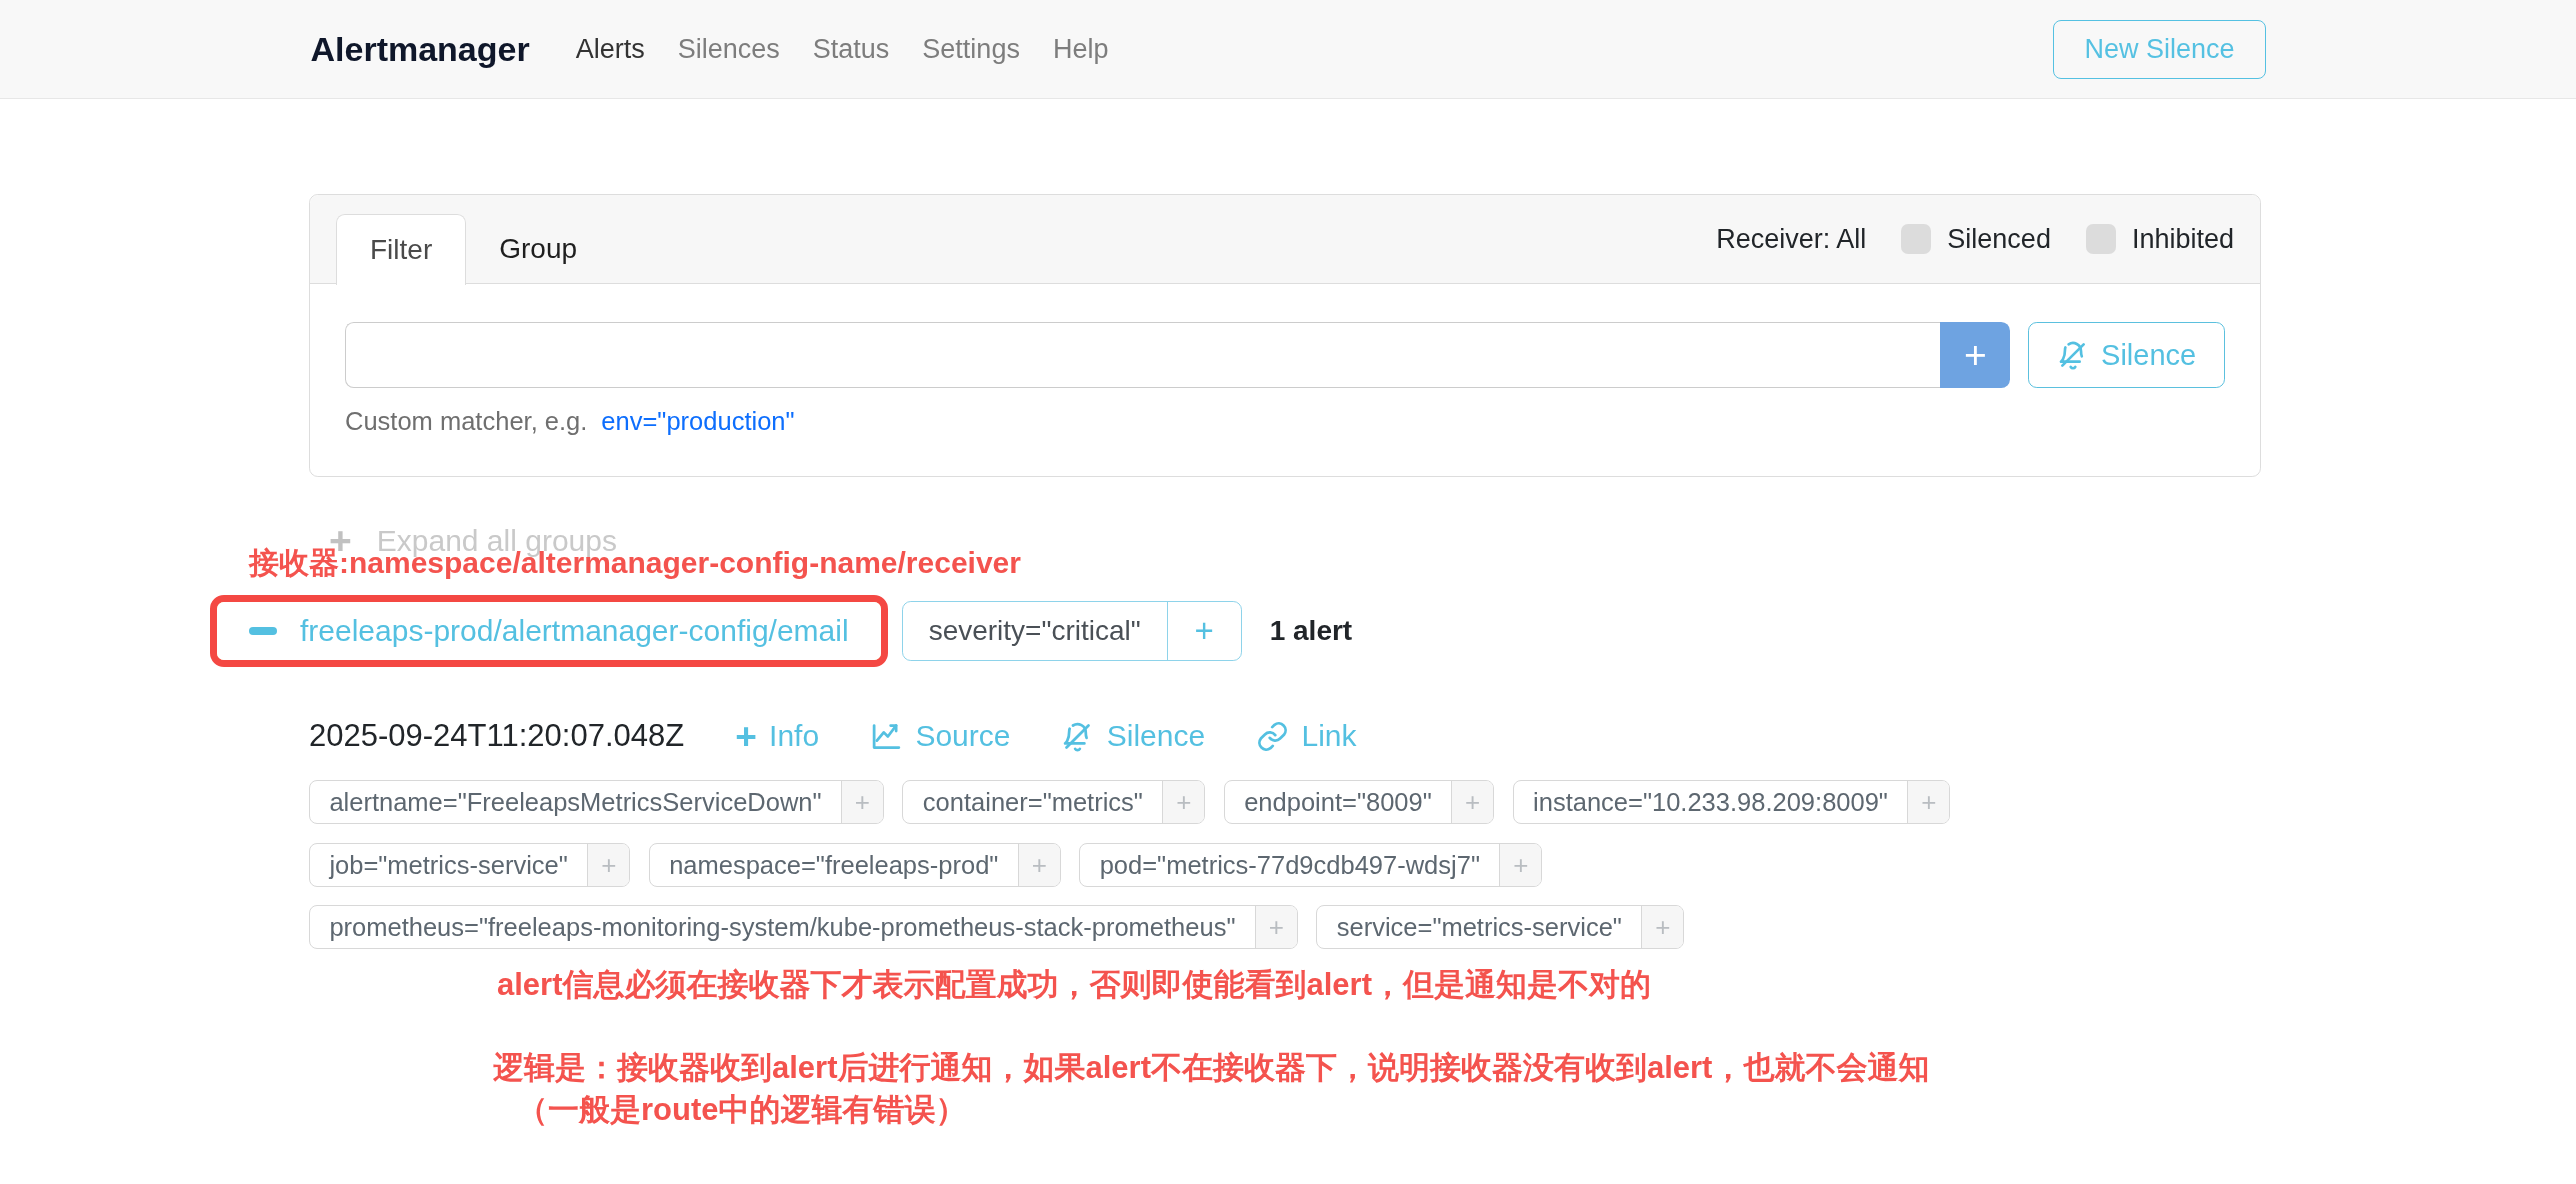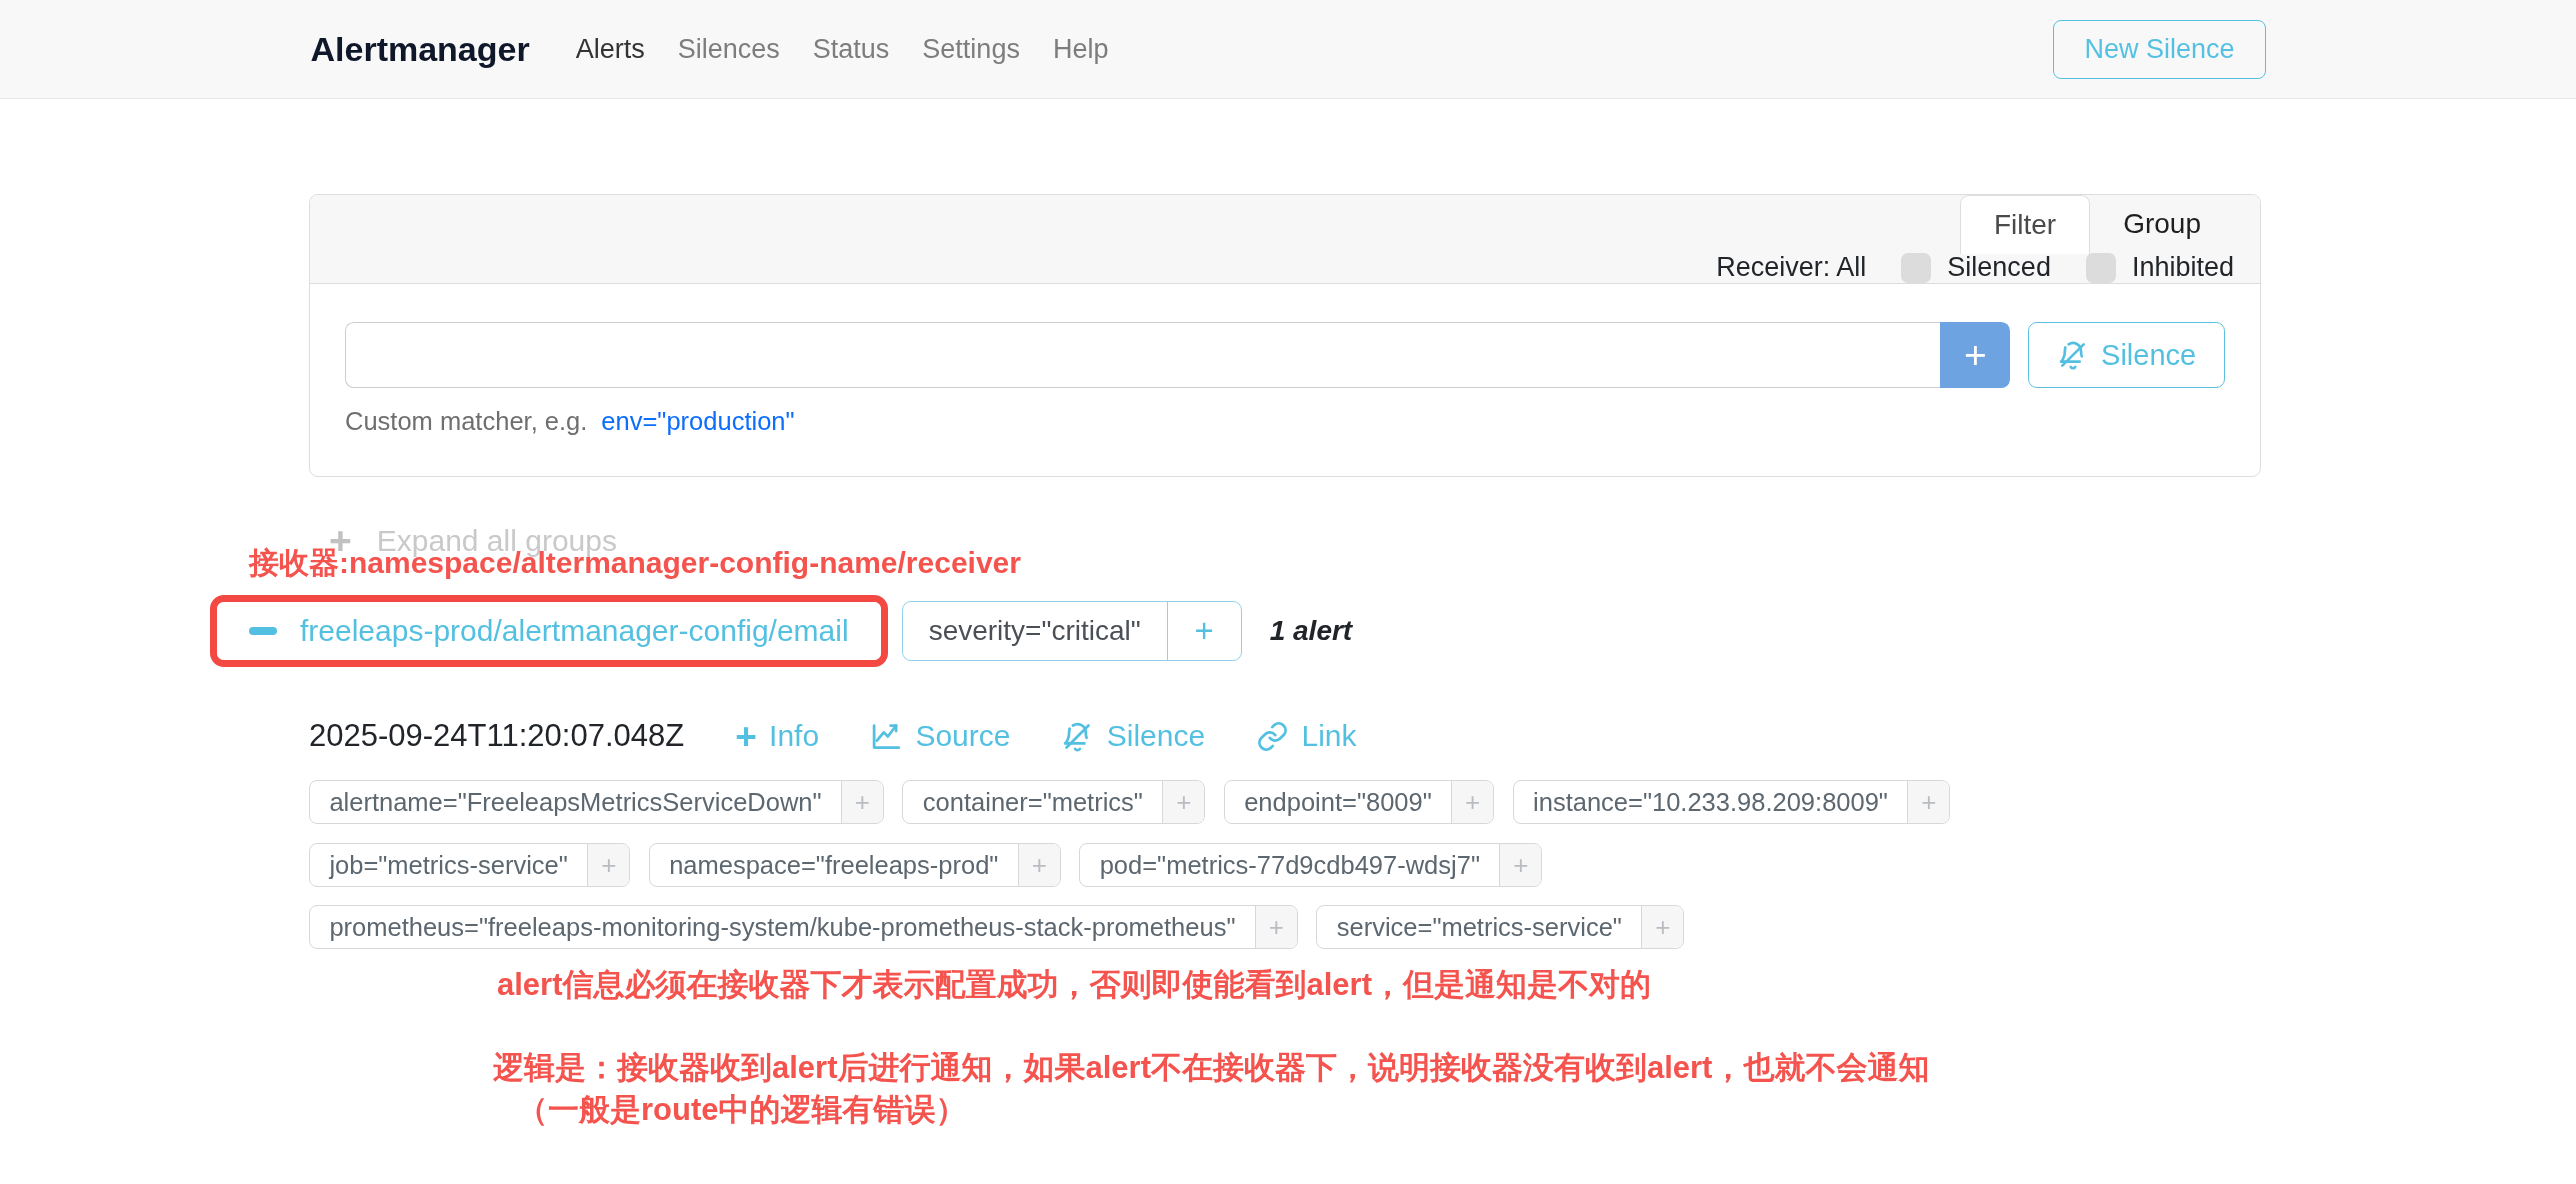--- a/index.html
+++ b/index.html
@@ -19,21 +19,21 @@
   .nav-link.active { color:#333333; }
   .nav-spacer { flex:1; }
   .btn-new-silence { font-size:27px; color:#55c1e2; border:1.8px solid #55c1e2;
     border-radius:8px; background:transparent; padding:0 30px; height:59px;
     display:flex; align-items:center; cursor:pointer; }
 
   
   .card { position:absolute; left:309px; top:194px; width:1952px; height:283px;
     background:#fff; border:1.8px solid #dddddd; border-radius:8.8px; }
   .card-header { height:89px; background:#f7f7f7; border-bottom:1.8px solid #dddddd;
-    border-radius:8.8px 8.8px 0 0; display:flex; align-items:center; padding:0 26px;flex-direction:column; }
+    border-radius:8.8px 8.8px 0 0; display:flex; align-items:center; padding:0 26px; }
   .tabs { display:flex; align-self:flex-end; height:71px; margin-bottom:-1.8px; }
   .tab { font-size:28px; display:flex; align-items:center; padding:0 33px;
     cursor:pointer; color:#1f1f1f; }
   .tab.active { background:#ffffff; border:1.8px solid #dddddd; border-bottom:none;
     border-radius:8.8px 8.8px 0 0; color:#4a4a4a; }
   .header-right { margin-left:auto; display:flex; align-items:center; gap:35px; }
   .receiver-label { font-size:27px; color:#212529; }
   .checkbox-group { display:flex; align-items:center; gap:16px; cursor:pointer; }
   .checkbox { width:30px; height:30px; background:#dcdcdc; border-radius:7px; }
   .checkbox-label { font-size:27px; color:#212529; }
@@ -67,21 +67,21 @@
   .group-btn { display:flex; align-items:center; gap:23px; height:58px;
     padding:0 32px; font-size:30px; color:#54c0e1; background:#ffffff;
     border:none; border-radius:7px; cursor:pointer; }
   .minus-icon { width:28px; height:8px; background:#54c0e1; border-radius:4.4px; }
   .severity-tag { margin-left:14px; display:flex; height:60px;
     border:1.8px solid #8ed3ea; border-radius:8.8px; overflow:hidden; background:#fff; }
   .severity-text { padding:0 26px; font-size:28px; color:#4a5056;
     display:flex; align-items:center; cursor:pointer; }
   .severity-plus { width:74px; border-left:1.8px solid #8ed3ea; color:#54c0e1;
     font-size:33px; display:flex; align-items:center; justify-content:center; cursor:pointer; }
-  .alert-count { margin-left:28px; font-size:28px; font-weight:600; color:#212529;font-style:italic; }
+  .alert-count { margin-left:28px; font-size:28px; font-weight:600; color:#212529; }
 
   
   .alert-meta { position:absolute; left:309px; top:714px; display:flex;
     align-items:center; gap:51px; height:44px; }
   .timestamp { font-size:31px; color:#212529; }
   .action-link { display:flex; align-items:center; gap:12.3px; color:#54c0e1;
     font-size:30px; cursor:pointer; }
   .action-link svg { width:33px; height:33px; }
   .plus-glyph { font-size:37px; font-weight:700; line-height:1; }
 

